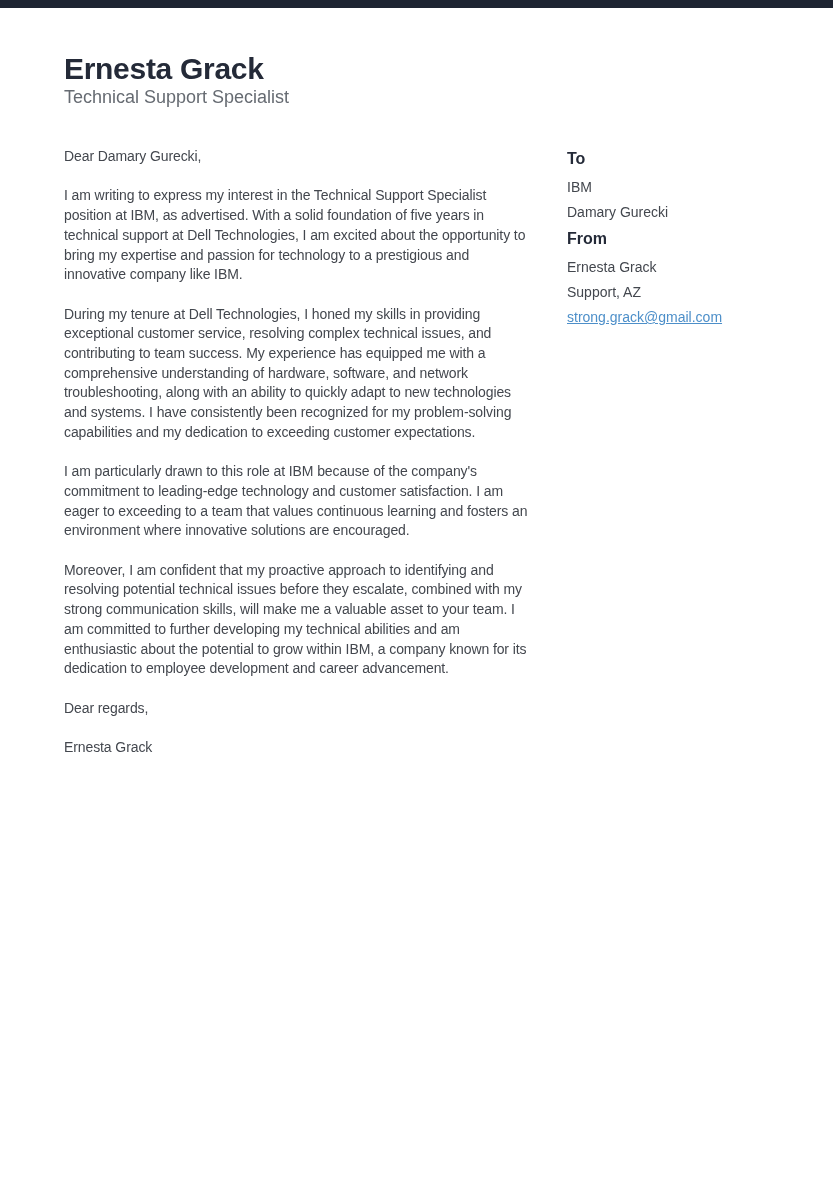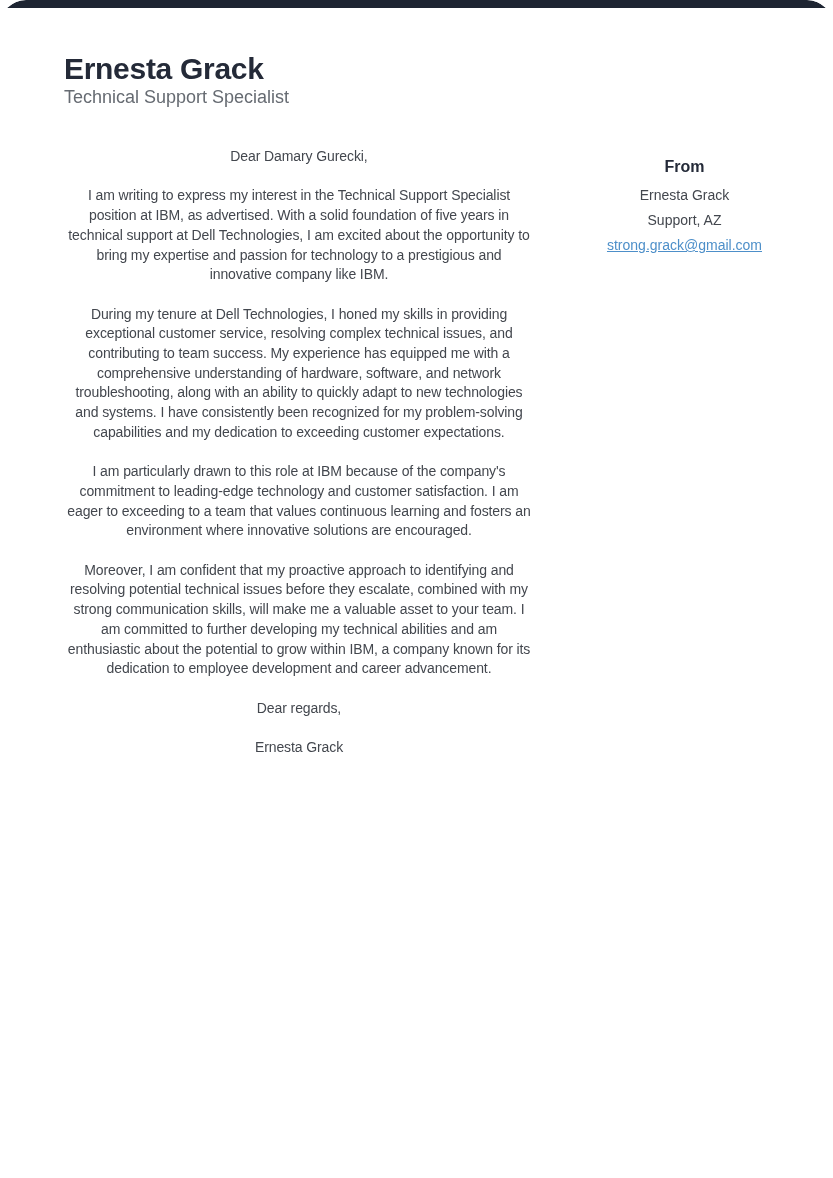--- a/index.html
+++ b/index.html
@@ -1,15 +1,15 @@
 <!DOCTYPE html>
 <html><head>
 <meta charset="utf-8">
 <style>
-  * { box-sizing: border-box; border-radius: 26px; }
+  * { box-sizing: border-box; }
   html, body { margin: 0; padding: 0; background: #ffffff; }
   .page {
     position: relative;
     width: 833px;
     height: 1178px;
     background: #ffffff;
     overflow: hidden;
     font-family: "Liberation Sans", "DejaVu Sans", sans-serif;
   }
   .top-bar {
@@ -32,21 +32,20 @@
     margin-top: 3px;
     font-size: 18px;
     line-height: 18px;
     color: #666b72;
   }
   .content {
     display: flex;
     align-items: flex-start;
     margin-top: 41px;
     padding-left: 64px;
-    text-align: center;
   }
   .letter {
     width: 470px;
     font-size: 14px;
     line-height: 19.7px;
     letter-spacing: -0.1px;
     color: #43474e;
   }
   .letter p { margin: 0 0 19.7px 0; }
   .letter p.signature { margin-bottom: 0; }
@@ -95,20 +94,25 @@
       <p>I am writing to express my interest in the Technical Support Specialist position at IBM, as advertised. With a solid foundation of five years in technical support at Dell Technologies, I am excited about the opportunity to bring my expertise and passion for technology to a prestigious and innovative company like IBM.</p>
       <p>During my tenure at Dell Technologies, I honed my skills in providing exceptional customer service, resolving complex technical issues, and contributing to team success. My experience has equipped me with a comprehensive understanding of hardware, software, and network troubleshooting, along with an ability to quickly adapt to new technologies and systems. I have consistently been recognized for my problem-solving capabilities and my dedication to exceeding customer expectations.</p>
       <p>I am particularly drawn to this role at IBM because of the company's commitment to leading-edge technology and customer satisfaction. I am eager to exceeding to a team that values continuous learning and fosters an environment where innovative solutions are encouraged.</p>
       <p>Moreover, I am confident that my proactive approach to identifying and resolving potential technical issues before they escalate, combined with my strong communication skills, will make me a valuable asset to your team. I am committed to further developing my technical abilities and am enthusiastic about the potential to grow within IBM, a company known for its dedication to employee development and career advancement.</p>
       <p class="closing">Dear regards,</p>
       <p class="signature">Ernesta Grack</p>
     </div>
 
     <div class="sidebar">
 
+      <div class="to-section">
+        <h2 class="side-heading">To</h2>
+        <div class="side-item">IBM</div>
+        <div class="side-item">Damary Gurecki</div>
+      </div>
 
       <div class="from-section">
         <h2 class="side-heading">From</h2>
         <div class="side-item">Ernesta Grack</div>
         <div class="side-item">Support, AZ</div>
         <div class="side-item">
           <a class="email-link">strong.grack@gmail.com</a>
         </div>
       </div>
 

